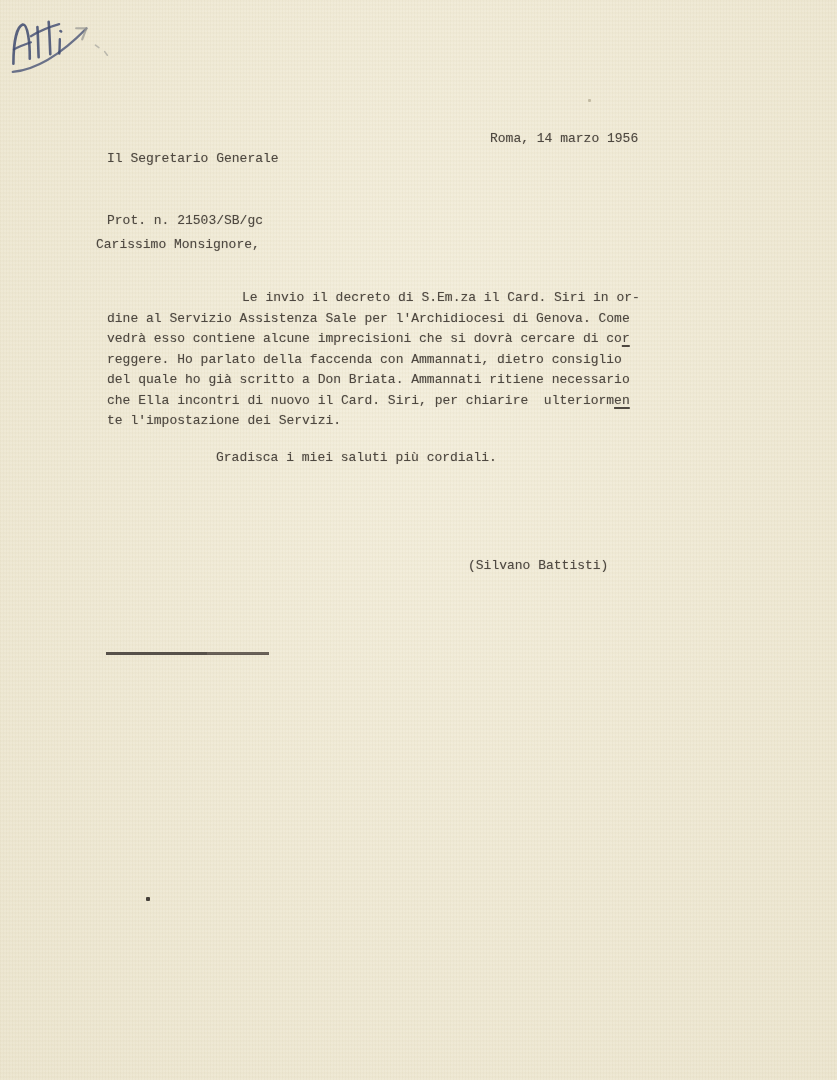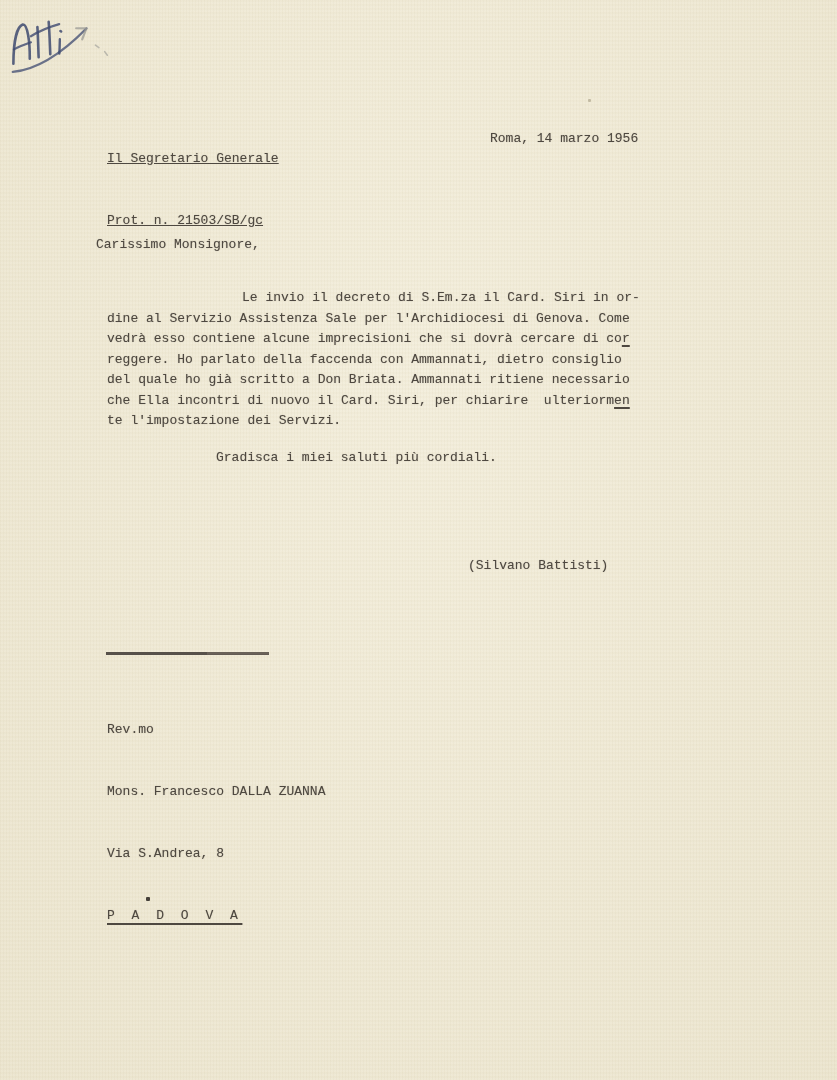--- a/index.html
+++ b/index.html
@@ -17,21 +17,21 @@
     color:#4e4840;
   }
   .typed{
     position:absolute;
     font-size:13px;line-height:20.5px;
     letter-spacing:0px;
     color:#4e4840;
     text-shadow:0 0 1px rgba(78,72,64,0.35);
     white-space:pre;
   }
-  .hdr-line{white-space:pre;text-decoration:underline;}
+  .hdr-line{white-space:pre;}
   .body-par .line{white-space:pre;}
   .body-par .line.indent{padding-left:135px;}
   .syll-u{text-decoration:underline;text-underline-offset:3px;text-decoration-thickness:1.5px;}
   .sep-line{
     position:absolute;left:106px;top:652px;width:163px;height:2px;
     background:linear-gradient(90deg,#57514a 0 62%, #6a6259 62% 100%);
     border-bottom:1px solid rgba(87,81,74,0.35);
   }
   .padova{
     letter-spacing:4.5px;
@@ -84,23 +84,17 @@
   <div class="typed" style="left:96px;top:235px;">Carissimo Monsignore,</div>
 
   <div class="typed body-par" style="left:107px;top:288px;"><div class="line indent">Le invio il decreto di S.Em.za il Card. Siri in or-</div><div class="line">dine al Servizio Assistenza Sale per l'Archidiocesi di Genova. Come</div><div class="line">vedrà esso contiene alcune imprecisioni che si dovrà cercare di co<span class="syll-u">r</span></div><div class="line">reggere. Ho parlato della faccenda con Ammannati, dietro consiglio</div><div class="line">del quale ho già scritto a Don Briata. Ammannati ritiene necessario</div><div class="line">che Ella incontri di nuovo il Card. Siri, per chiarire  ulteriorm<span class="syll-u">en</span></div><div class="line">te l'impostazione dei Servizi.</div></div>
 
   <div class="typed" style="left:216px;top:448px;text-align:right;">Gradisca i miei saluti più cordiali.</div>
 
   <div class="typed" style="left:468px;top:556px;">(Silvano Battisti)</div>
 
   <div class="sep-line"></div>
 
-  <div class="typed" style="left:107px;top:679px;line-height:20.6px;">
-    <div>Rev.mo</div>
-    <div>Mons. Francesco DALLA ZUANNA</div>
-    <div>Via S.Andrea, 8</div>
-    <div class="padova">P A D O V A</div>
-  </div>
 
   <div class="speck speck-a"></div>
   <div class="speck speck-b"></div>
 
 </div>
 
 </body></html>

